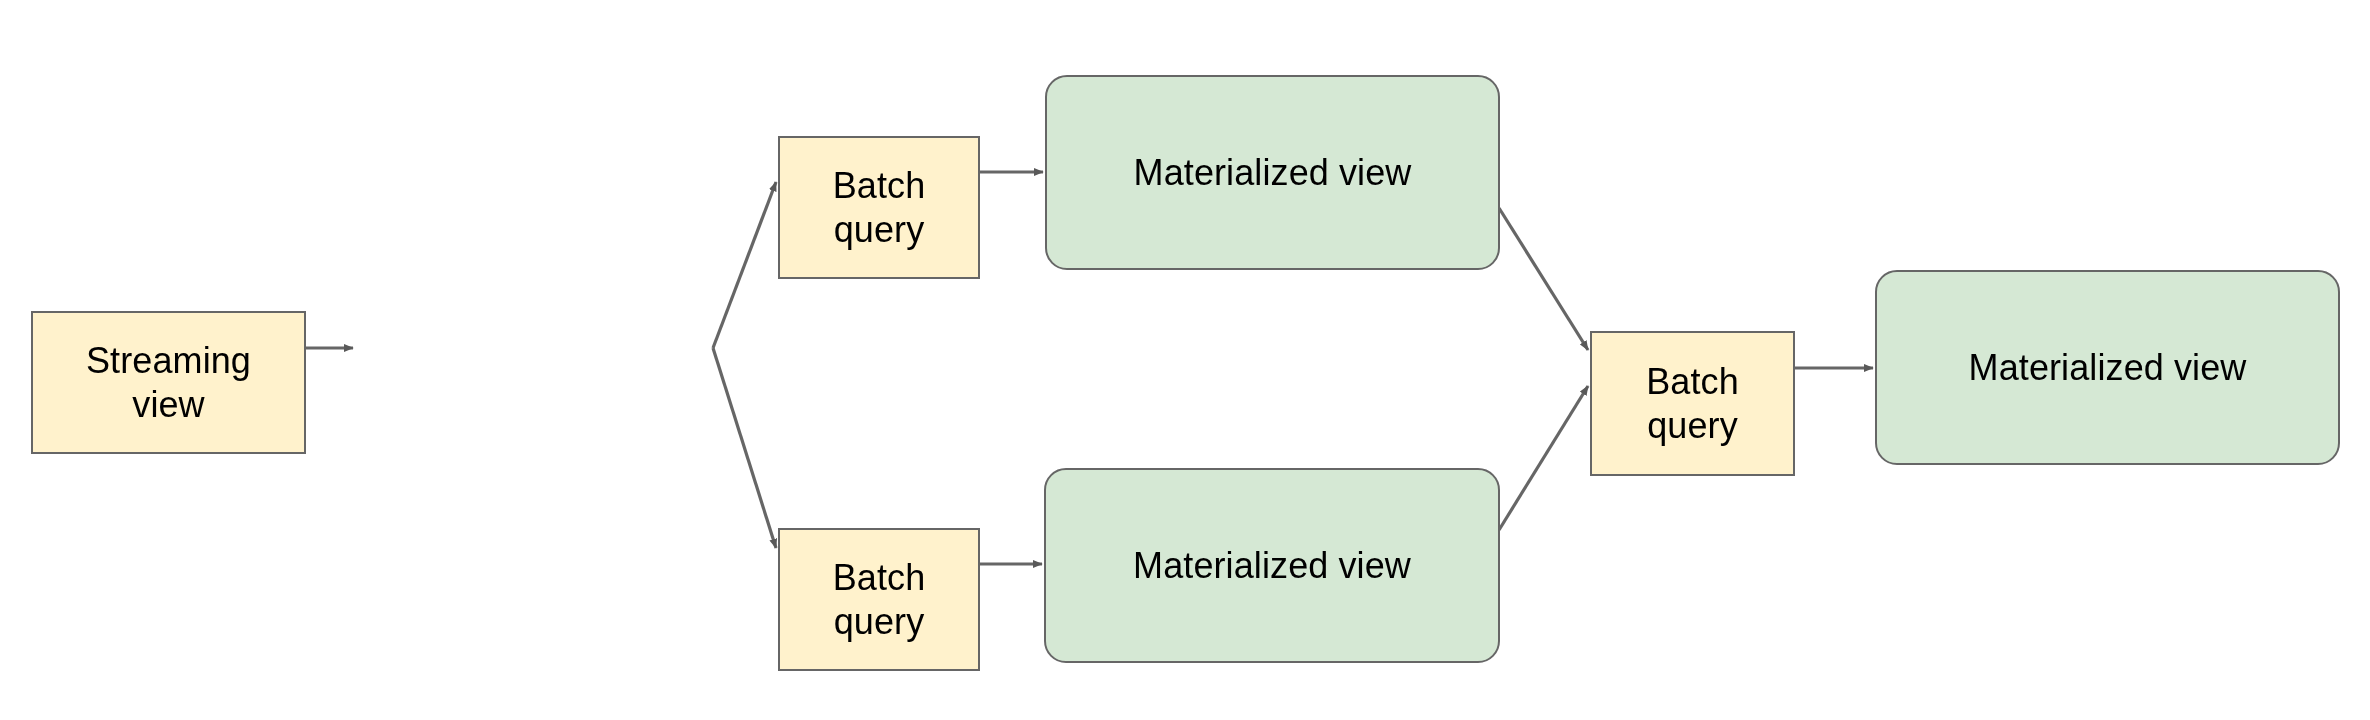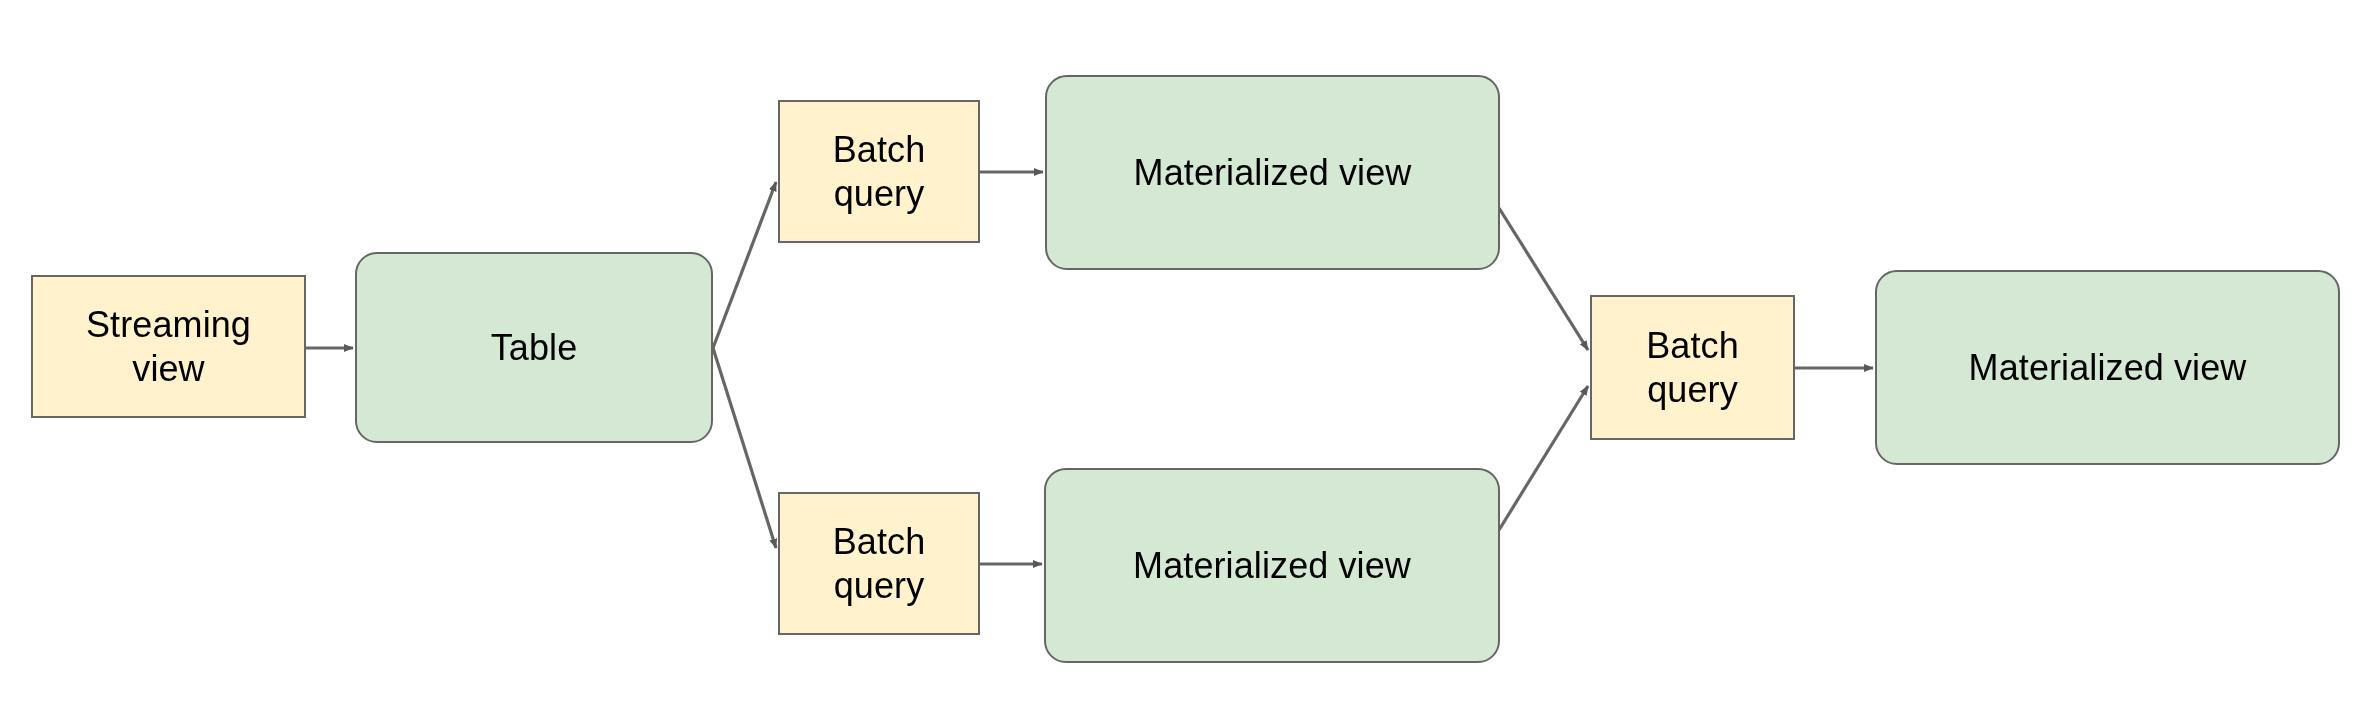--- a/index.html
+++ b/index.html
@@ -36,20 +36,21 @@
     text-align: center;
     color: #000000;
     font-size: 36px;
     line-height: 1.22;
     letter-spacing: 0.1px;
     border: 2px solid #666666;
   }
   .node-process {
     background: #fff2cc;
     border-radius: 0;
+    margin-top: 36px;
   }
   .node-store {
     background: #d5e8d4;
     border-radius: 22px;
   }
   .node-label {
     white-space: pre-line;
     padding: 0 6px;
   }
 </style>
@@ -74,23 +75,20 @@
         <line x1="1499" y1="530" x2="1588" y2="386" marker-end="url(#arrowhead)"></line>
         <line x1="1795" y1="368" x2="1873" y2="368" marker-end="url(#arrowhead)"></line>
       </g>
   </svg>
 
   <div class="node node-process" style="left: 31px; top: 275px; width: 275px; height: 143px; background: rgb(255, 242, 204); border-color: rgb(102, 102, 102); color: rgb(0, 0, 0);">
     <span class="node-label">Streaming
 view</span>
   </div>
 
-  <div class="node node-store" style="left: 355px; top: 252px; width: 358px; height: 191px; background: rgb(213, 232, 212); border-color: rgb(102, 102, 102); color: rgb(0, 0, 0);">
-    <span class="node-label">Table</span>
-  </div>
 
   <div class="node node-process" style="left: 778px; top: 100px; width: 202px; height: 143px; background: rgb(255, 242, 204); border-color: rgb(102, 102, 102); color: rgb(0, 0, 0);">
     <span class="node-label">Batch
 query</span>
   </div>
 
   <div class="node node-store" style="left: 1045px; top: 75px; width: 455px; height: 195px; background: rgb(213, 232, 212); border-color: rgb(102, 102, 102); color: rgb(0, 0, 0);">
     <span class="node-label">Materialized view</span>
   </div>
 

